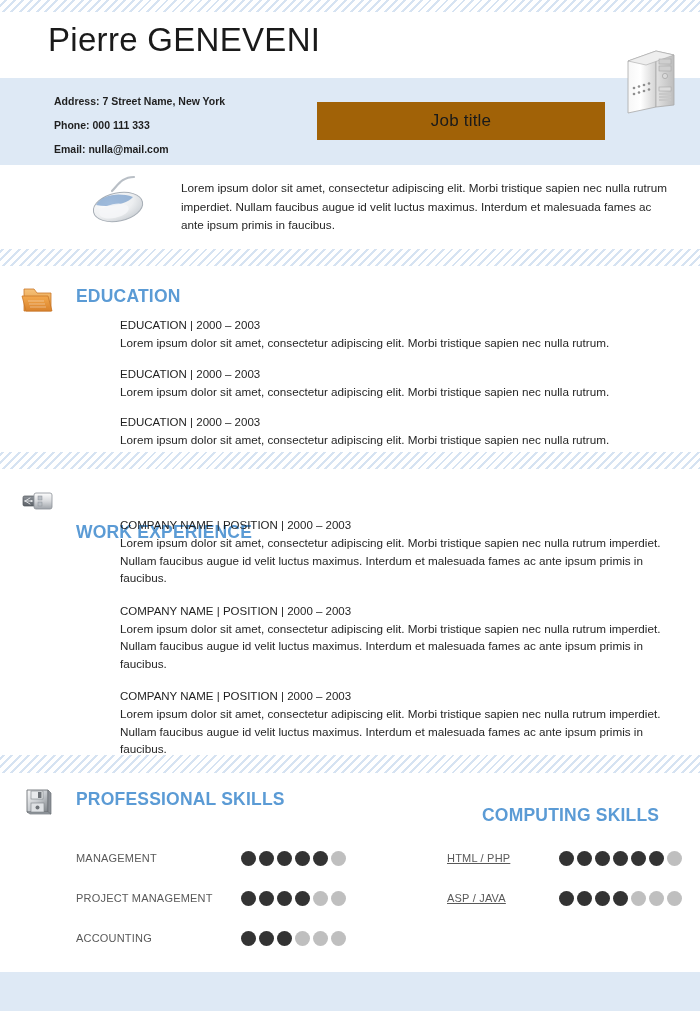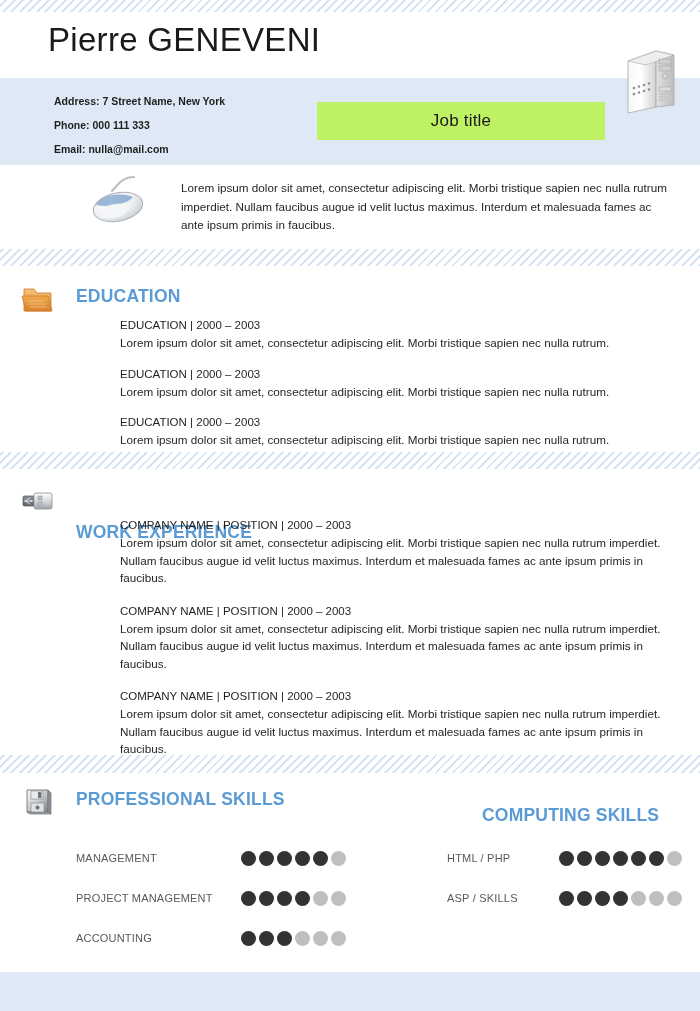--- a/index.html
+++ b/index.html
@@ -66,21 +66,21 @@
     color: #1f1f1f;
     line-height: 24px;
     font-weight: bold;
   }
   .contact div { white-space: nowrap; }
 
   .jobtitle-box {
     position: absolute;
     top: 102px; left: 317px;
     width: 288px; height: 38px;
-    background: #bef264;
+    background: #a16207;
     display: flex;
     align-items: center;
     justify-content: center;
   }
   .jobtitle-text {
     font-size: 17px;
     color: #1a1a1a;
     letter-spacing: 0.2px;
   }
 
@@ -168,21 +168,21 @@
     align-items: center;
     height: 40px;
   }
   .skill-label {
     font-size: 11px;
     color: #595959;
     letter-spacing: 0.2px;
     white-space: nowrap;
   }
   .skill-col-left  .skill-label { width: 166px; }
-  .skill-col-right .skill-label { width: 116px; }
+  .skill-col-right .skill-label { width: 116px; text-decoration: underline; }
 
   .dots { display: flex; gap: 3px; align-items: center; }
   .dot {
     width: 15px; height: 15px;
     border-radius: 50%;
     display: inline-block;
   }
   .dot.on  { background: #333333; }
   .dot.off { background: #bfbfbf; }
 
@@ -415,21 +415,21 @@
           <span class="dot on"></span>
           <span class="dot on"></span>
           <span class="dot on"></span>
           <span class="dot on"></span>
           <span class="dot on"></span>
           <span class="dot on"></span>
           <span class="dot off"></span>
         </div>
     </div>
     <div class="skill-row">
-      <div class="skill-label">ASP / SKILLS</div>
+      <div class="skill-label">ASP / JAVA</div>
       <div class="dots">
           <span class="dot on"></span>
           <span class="dot on"></span>
           <span class="dot on"></span>
           <span class="dot on"></span>
           <span class="dot off"></span>
           <span class="dot off"></span>
           <span class="dot off"></span>
         </div>
     </div>

